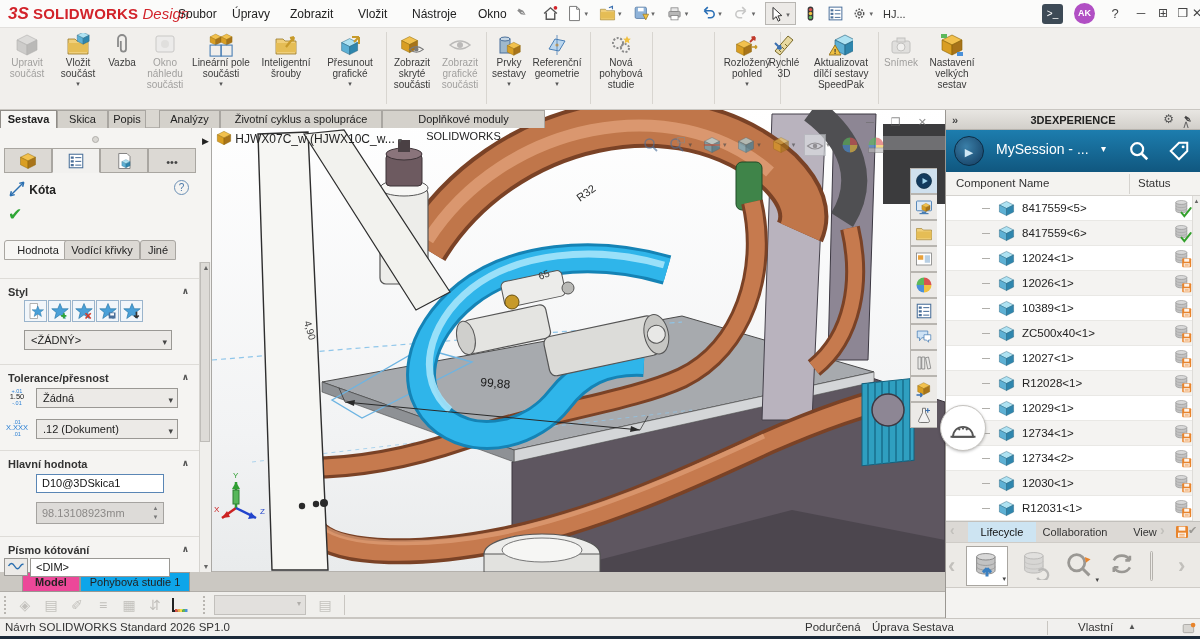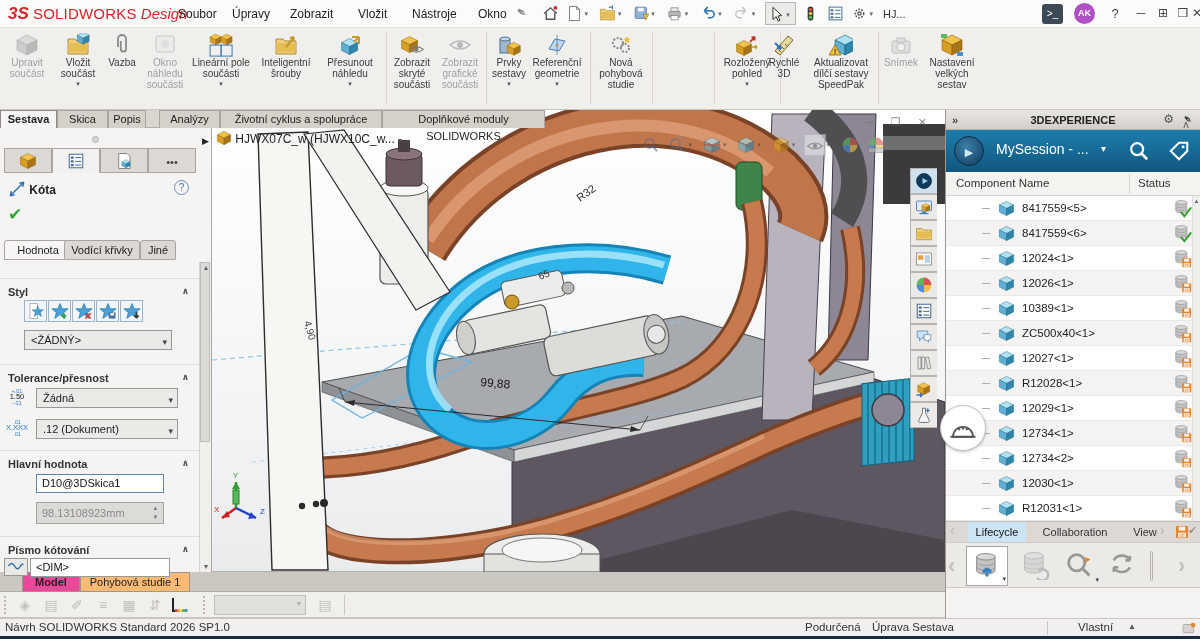--- a/index.html
+++ b/index.html
@@ -3,21 +3,21 @@
 <meta charset="utf-8">
 <style>
   *{margin:0;padding:0;box-sizing:border-box}
   html,body{width:1200px;height:639px;overflow:hidden}
   body{font-family:"Liberation Sans","DejaVu Sans",sans-serif;background:#f1f0ee;position:relative}
   .ab{position:absolute}
   
   .menubar{left:0;top:0;width:1200px;height:28px;background:#fbfbfa;border-bottom:1px solid #e2e0dd;z-index:20}
   .logo{left:8px;top:4px;font-size:15px;color:#d2232a;white-space:nowrap}
   .logo .lp{font-style:italic;font-weight:bold;font-size:17px}
-  .logo .lb{font-weight:normal;letter-spacing:.2px}
+  .logo .lb{font-weight:bold;letter-spacing:.2px}
   .logo .ll{font-style:italic}
   .menu-item{top:0;height:28px;line-height:28px;font-size:12px;color:#222;padding:0 10px;cursor:default}
   .pin{top:5px;font-size:13px;color:#8a8a8a;transform:rotate(35deg)}
   .qat{top:2px;height:24px}
   .qi{display:inline-block;width:20px;height:22px;vertical-align:top;text-align:center;position:relative}
   .qi svg{width:17px;height:17px;margin-top:3px}
   .qdd{display:inline-block;width:9px;font-size:7px;color:#666;vertical-align:top;line-height:24px}
   .selbox{display:inline-block;border:1px solid #b8b6b2;background:#eceae7;height:23px}
   .avatar{width:21px;height:21px;border-radius:50%;background:#b14fc4;color:#fff;font-size:9px;font-weight:bold;text-align:center;line-height:21px}
   .term{width:21px;height:20px;background:#3d4a56;color:#fff;border-radius:3px;font-size:10px;text-align:center;line-height:20px}
@@ -73,21 +73,21 @@
   .hud .hdd{display:inline-block;width:8px;font-size:7px;color:#444;line-height:22px;vertical-align:top}
   .hud .pressed{background:#dfe3e6;border:1px solid #b8bcc0}
   .winctl2{left:640px;top:6px;z-index:7;color:#6a6a6a;opacity:.75;font-size:11px}
   .winctl2 span{margin-left:14px}
   .taskstrip{left:698px;top:58px;width:28px;z-index:8}
   .tpi{width:27px;height:26px;background:#eceae7;border:1px solid #b8b5b0;border-right:none;text-align:center}
   .tpi.active{background:#cfe0ee}
   .tpi svg{width:18px;height:18px;margin-top:3px}
   
   .modeltabs{left:0;top:572px;width:945px;height:20px;background:#cbc8c2;z-index:14;border-bottom:1px solid #b0ada8}
-  .mtab{top:0;height:20px;line-height:19px;font-size:11px;text-align:center;border:1px solid #9a9792;background:#fdba74;color:#222}
+  .mtab{top:0;height:20px;line-height:19px;font-size:11px;text-align:center;border:1px solid #9a9792;background:#0ea5e9;color:#222}
   .mtab.active{background:#ec4899;font-weight:bold}
   .motionbar{left:0;top:592px;width:945px;height:26px;background:#f0efec;border-bottom:1px solid #c9c6c1;z-index:14}
   .grip{top:3px;width:4px;height:20px;background-image:radial-gradient(#b9b6b1 1px, transparent 1px);background-size:4px 4px}
   .mico{top:2px;width:22px;height:22px;color:#c2c0bc;font-size:14px;text-align:center;line-height:22px}
   .mdrop{top:3px;width:92px;height:20px;background:#e2e0dd;border:1px solid #c2c0bc}
   .mdrop .dar{position:absolute;right:4px;top:3px;font-size:8px;color:#b0aeaa}
   .msep{top:3px;width:1px;height:20px;background:#c9c6c1}
   
   .rightpanel{left:945px;top:110px;width:255px;height:508px;background:#f4f3f1;border-left:1px solid #9a9792;z-index:16}
   .rphead{left:0;top:0;width:254px;height:20px;background:linear-gradient(#e8e6e2,#d2cfca);border-bottom:1px solid #b5b2ad;font-size:11px}
@@ -355,21 +355,21 @@
           </svg></div><span>Lineární pole součásti</span><div class="dd">▾</div></div>
     <div class="ab rbtn" style="left:254px;width:64px"><div class="ric"><svg viewBox="0 0 24 24">
             <use href="#s-folder"></use>
             <path d="M12 14 L20 4 M20 4 l-1 4 M20 4 l-4 1" stroke="#c79a2a" stroke-width="2.2" fill="none"></path>
           </svg></div><span>Inteligentní šrouby</span></div>
     <div class="ab rbtn" style="left:318px;width:64px"><div class="ric"><svg viewBox="0 0 24 24">
             <g transform="translate(2,4) scale(.8)">
               <use href="#s-cubeb"></use>
             </g>
             <path d="M14 4 h7 M21 4 v7 M21 4 l-5 5" stroke="#c79a2a" stroke-width="2" fill="none"></path>
-          </svg></div><span>Přesunout náhledu</span><div class="dd">▾</div></div>
+          </svg></div><span>Přesunout grafické</span><div class="dd">▾</div></div>
     <div class="ab rsep" style="left:386px"></div>
     <div class="ab rbtn" style="left:388px;width:48px"><div class="ric"><svg viewBox="0 0 24 24">
             <g transform="translate(0,2) scale(.8)">
               <use href="#s-cube"></use>
             </g>
             <g transform="translate(8,8) scale(.7)">
               <use href="#s-eye"></use>
             </g>
           </svg></div><span>Zobrazit skryté součásti</span></div>
     <div class="ab rbtn dis" style="left:436px;width:48px"><div class="ric"><svg viewBox="0 0 24 24">
@@ -993,21 +993,21 @@
     </div>
     <div class="ab rscroll">
         <div class="sarr" style="position:absolute;top:2px;width:7px;font-size:6px">▲</div>
       </div>
     <div class="ab helmet"><svg viewBox="0 0 24 24">
           <use href="#s-helm"></use>
         </svg></div>
 
     <div class="ab lctabs">
       <span class="ab chevp" style="left:4px;top:0">‹</span>
-      <span class="lctab active" style="left:22px;width:58px">Lifecycle</span>
+      <span class="lctab active" style="left:22px;width:68px">Lifecycle</span>
       <span class="lctab" style="left:88px;width:82px">Collaboration</span>
       <span class="lctab" style="left:182px;width:34px">View</span>
       <span class="ab chevp" style="left:214px;top:0">›</span>
       <svg class="ab" style="left:228px;top:2px" width="16" height="16" viewBox="0 0 24 24">
           <use href="#s-floppy"></use>
         </svg>
       <span class="ab" style="left:242px;top:2px;color:#9a9894;font-size:11px">✔</span>
     </div>
 
     <div class="ab rptools">

